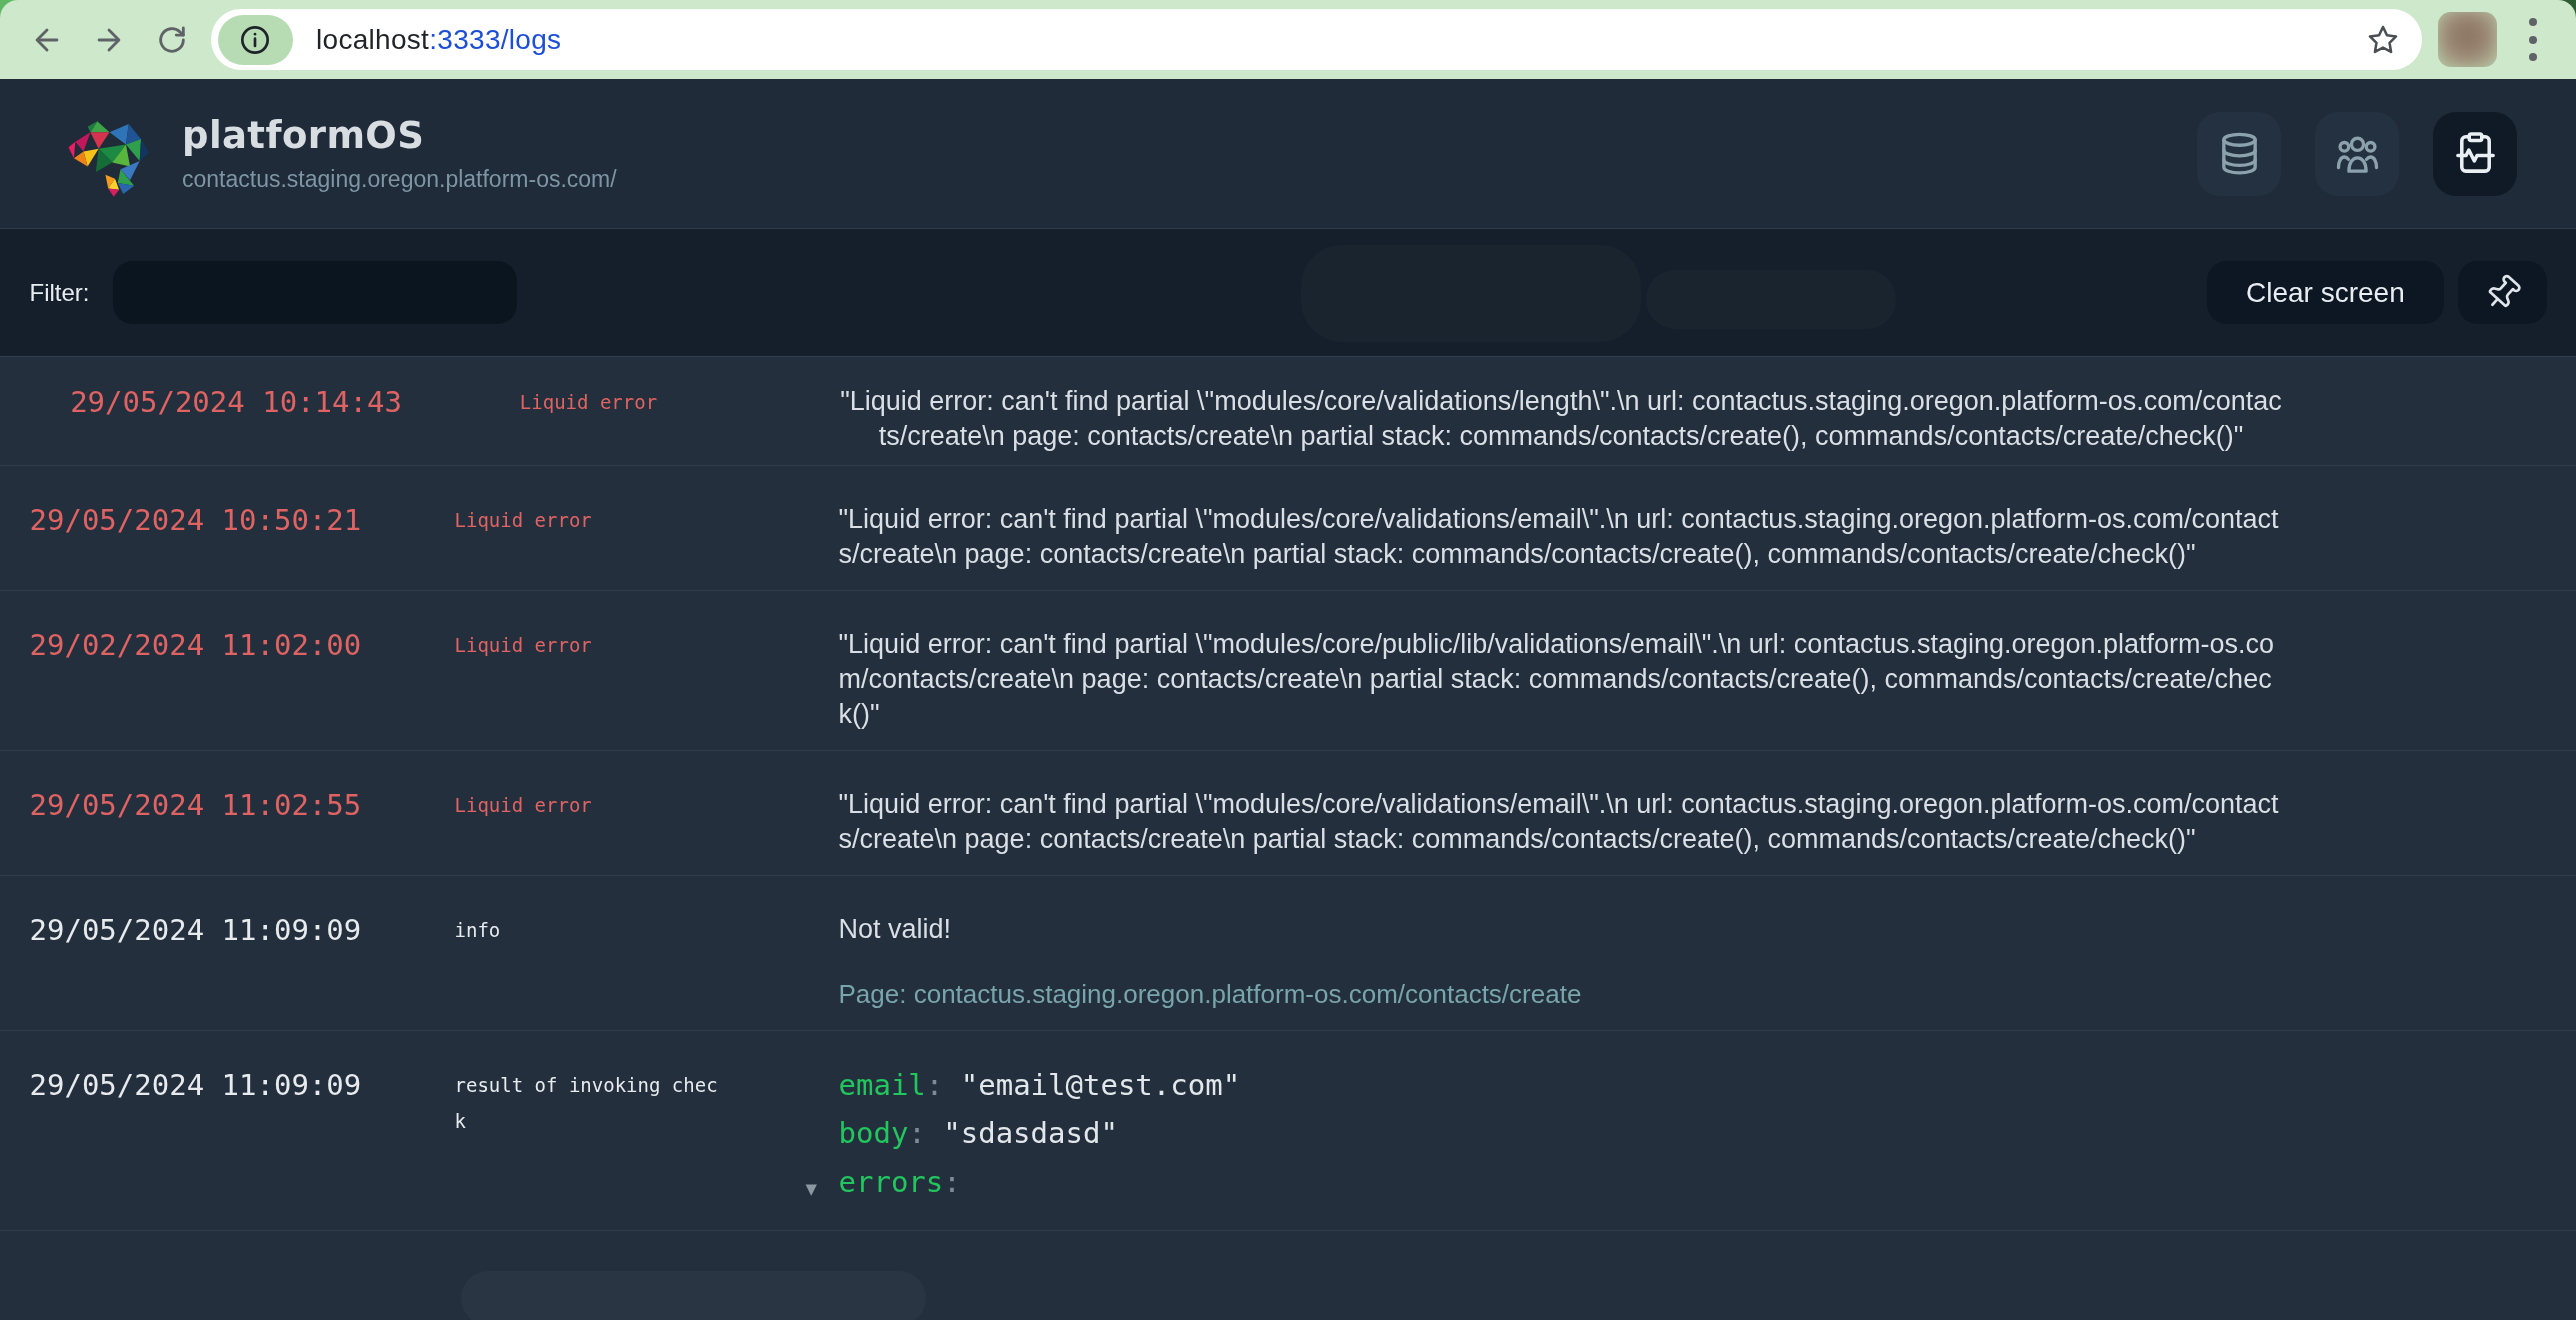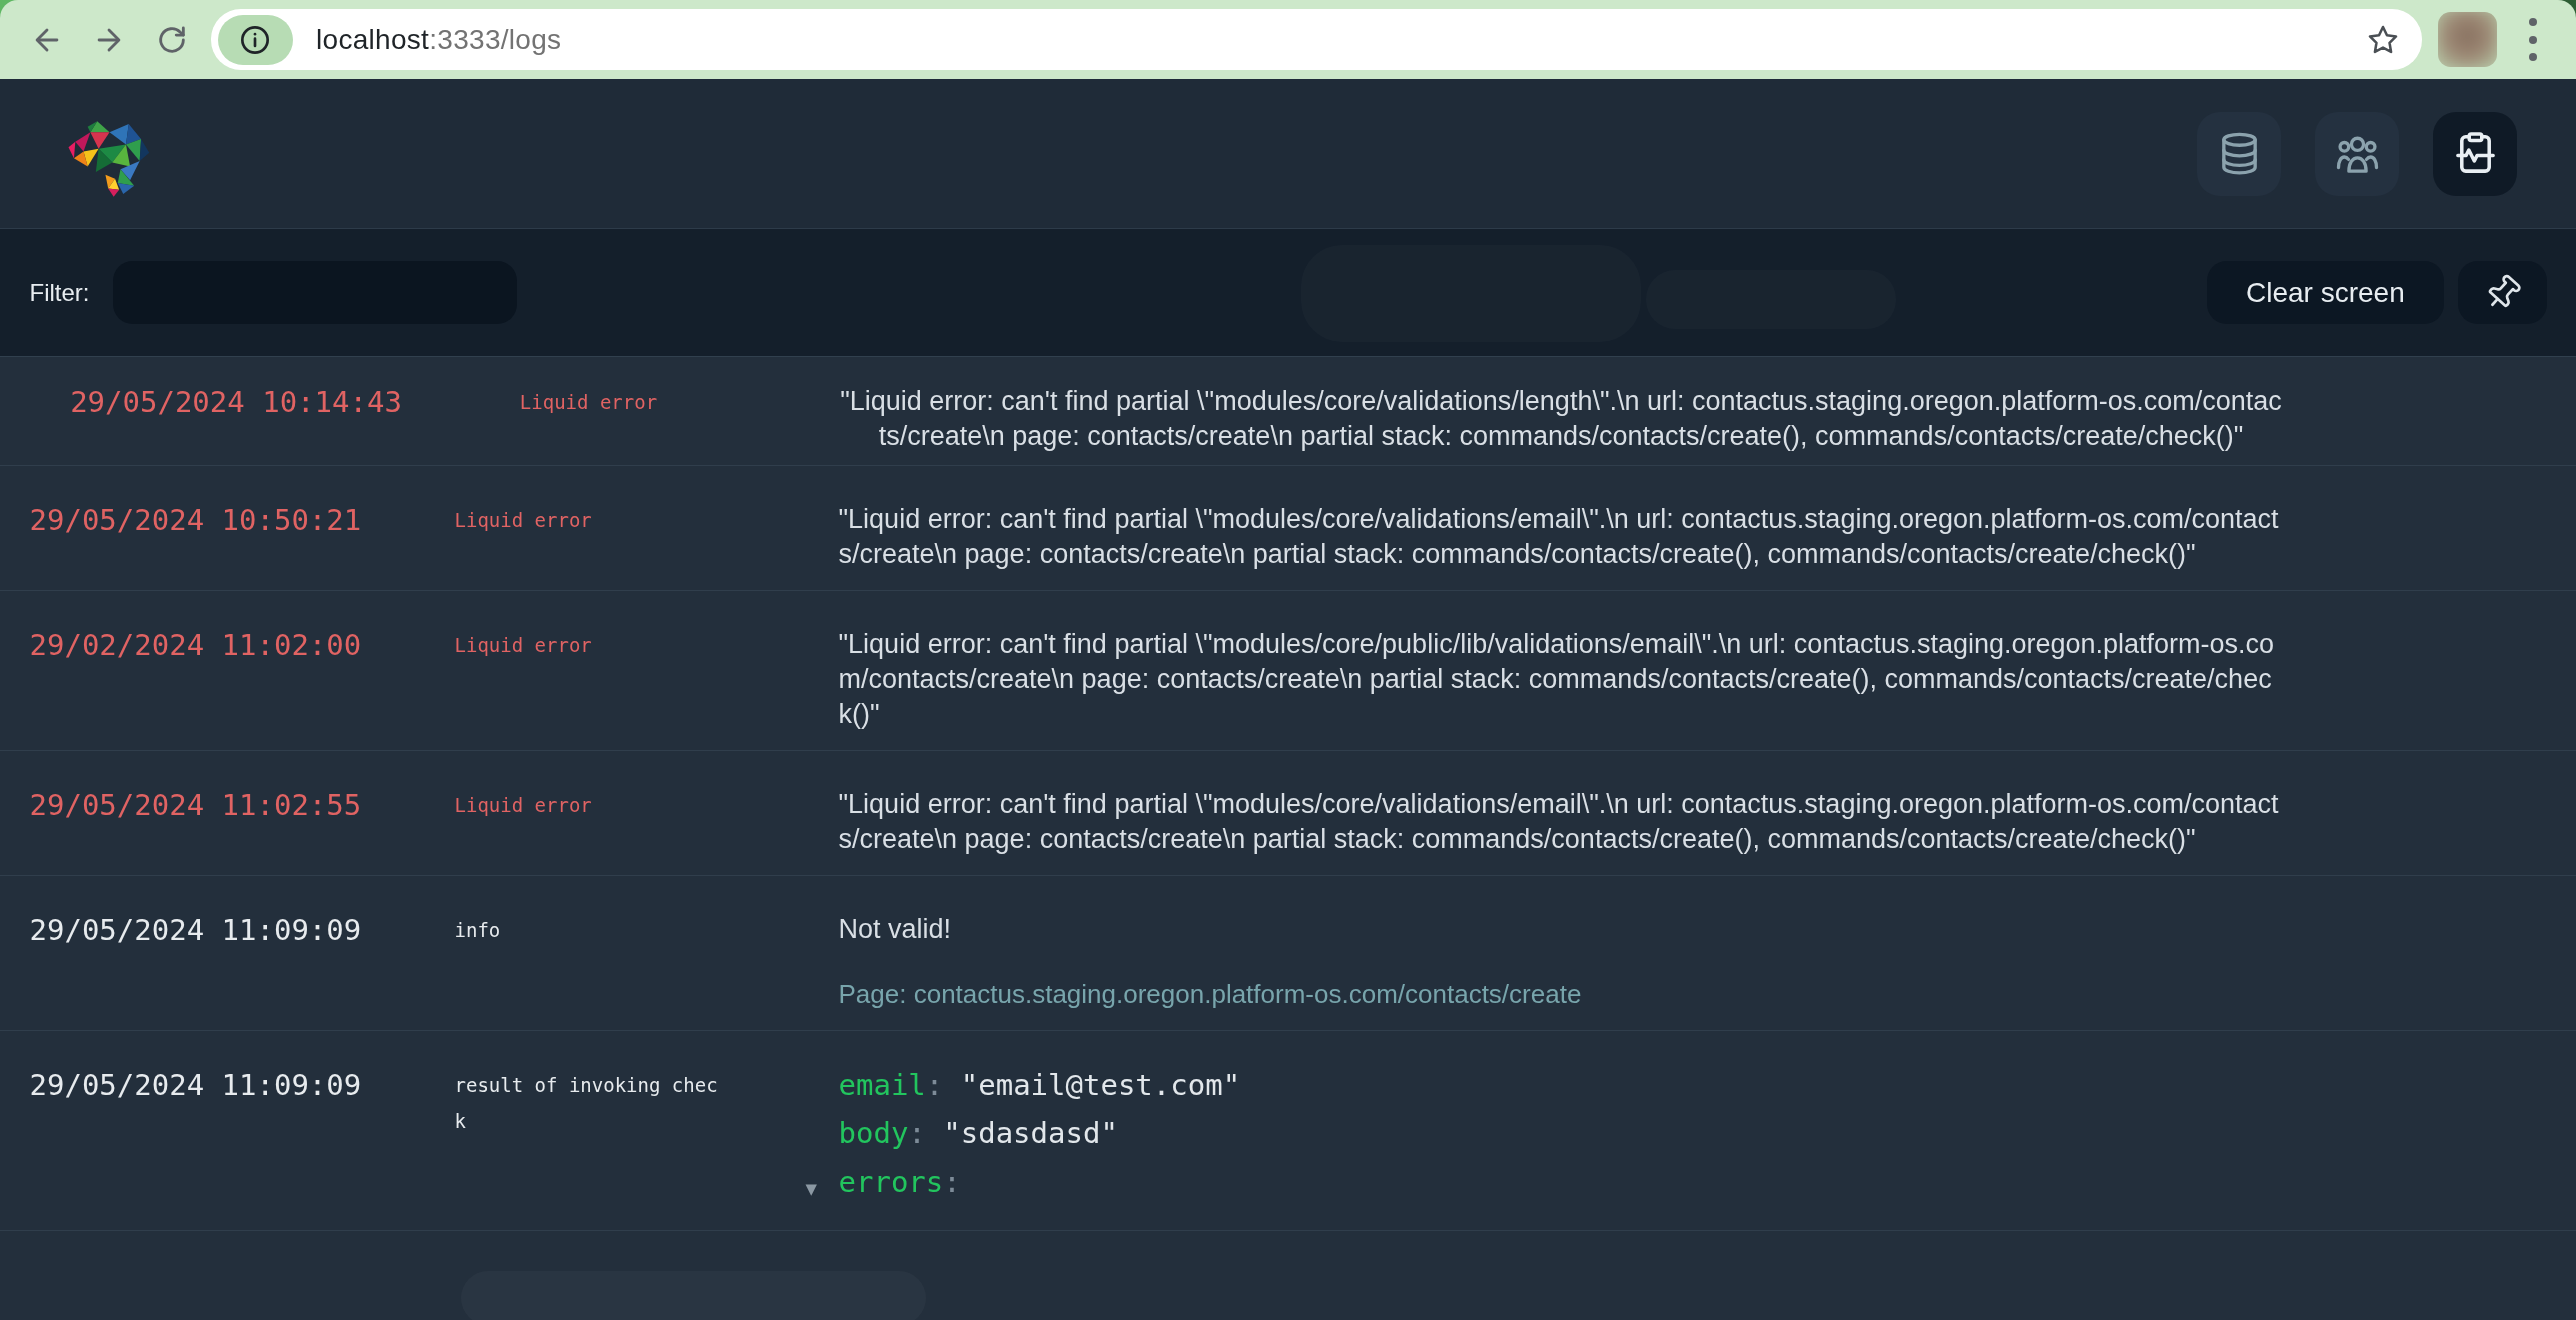--- a/index.html
+++ b/index.html
@@ -21,21 +21,21 @@
   .nav-btn svg { width:34px; height:34px; stroke:#5f6368; stroke-width:2; fill:none;
                  stroke-linecap:round; stroke-linejoin:round; }
   .url-pill {
     margin-left:14.3px; height:61px; width:2211px; background:#ffffff; border-radius:30px;
     display:flex; align-items:center; padding:0 19.7px 0 7.2px;
   }
   .site-info-chip { width:75px; height:50px; border-radius:25px; background:#b7dcb4;
     display:flex; align-items:center; justify-content:center; flex:0 0 auto; }
   .site-info-chip svg { width:32px; height:32px; stroke:#1f2428; stroke-width:2; fill:none; stroke-linecap:round; }
   .url-text { margin-left:23px; font-size:28px; color:#1f2428; letter-spacing:0.3px; white-space:nowrap; }
-  .url-text .sec { color:#737373; }
+  .url-text .sec { color:#1d4ed8; }
   .url-spacer { flex:1; }
   .star-btn { width:39px; height:39px; display:flex; align-items:center; justify-content:center; cursor:pointer; }
   .star-btn svg { width:34px; height:34px; stroke:#4a4f54; stroke-width:1.8; fill:none; stroke-linejoin:round; }
   .avatar-wrap { margin-left:16px; width:59px; height:55px; border-radius:12.5px; overflow:hidden; flex:0 0 auto; }
   .avatar-blur { width:100%; height:100%; transform:scale(1.25);
     background:radial-gradient(circle at 50% 45%, #86705f 0%, #9c8673 38%, #adb496 68%, #c5deba 100%);
     filter:blur(5.4px); }
   .menu-dots { margin-left:18px; width:36px; height:50px; display:flex; flex-direction:column;
     align-items:center; justify-content:center; gap:9.8px; cursor:pointer; }
   .menu-dots i { width:8px; height:8px; border-radius:50%; background:#5f6368; }
@@ -159,20 +159,24 @@
     <polygon fill="#156c36" points="52,58 72,78 48,92"></polygon>
     <polygon fill="#58b53e" points="72,78 92,52 98,84"></polygon>
     <polygon fill="#12365e" points="114,44 126,64 112,76"></polygon>
     <polygon fill="#3a79c2" points="112,76 98,104 84,88"></polygon>
     <polygon fill="#2f9e4d" points="84,88 104,112 80,108"></polygon>
     <polygon fill="#2a66ab" points="80,108 104,112 88,124"></polygon>
     <polygon fill="#f29b1d" points="62,96 76,102 66,116"></polygon>
     <polygon fill="#ffd02e" points="66,116 76,102 82,118"></polygon>
     <polygon fill="#d61f5e" points="66,116 82,118 74,128"></polygon>
   </svg>
+  <div class="brand">
+    <div class="brand-name">platformOS</div>
+    <div class="brand-url">contactus.staging.oregon.platform-os.com/</div>
+  </div>
   <div class="header-spacer"></div>
   <div class="hdr-btn">
     <svg viewBox="0 0 24 24">
       <ellipse cx="12" cy="5" rx="8" ry="2.8"></ellipse>
       <path d="M4 5v14c0 1.6 3.6 2.9 8 2.9s8-1.3 8-2.9V5"></path>
       <path d="M4 10.3c0 1.6 3.6 2.9 8 2.9s8-1.3 8-2.9"></path>
       <path d="M4 15.2c0 1.6 3.6 2.9 8 2.9s8-1.3 8-2.9"></path>
     </svg>
   </div>
   <div class="hdr-btn">

